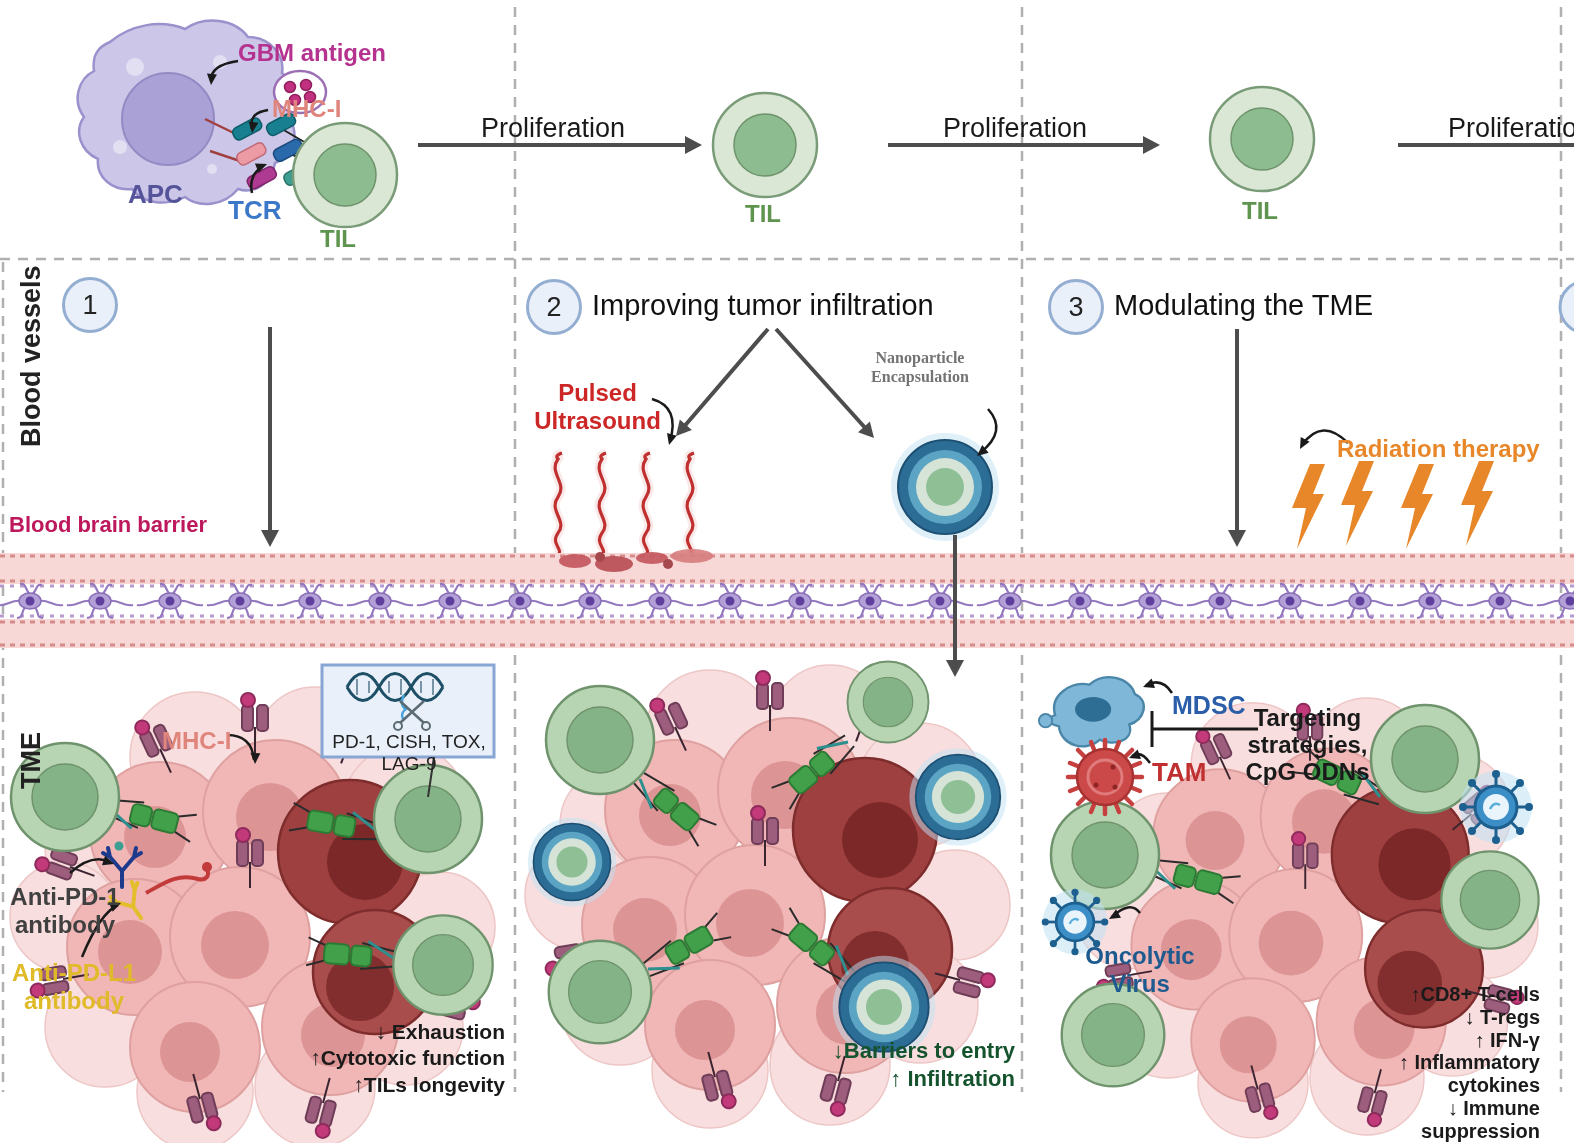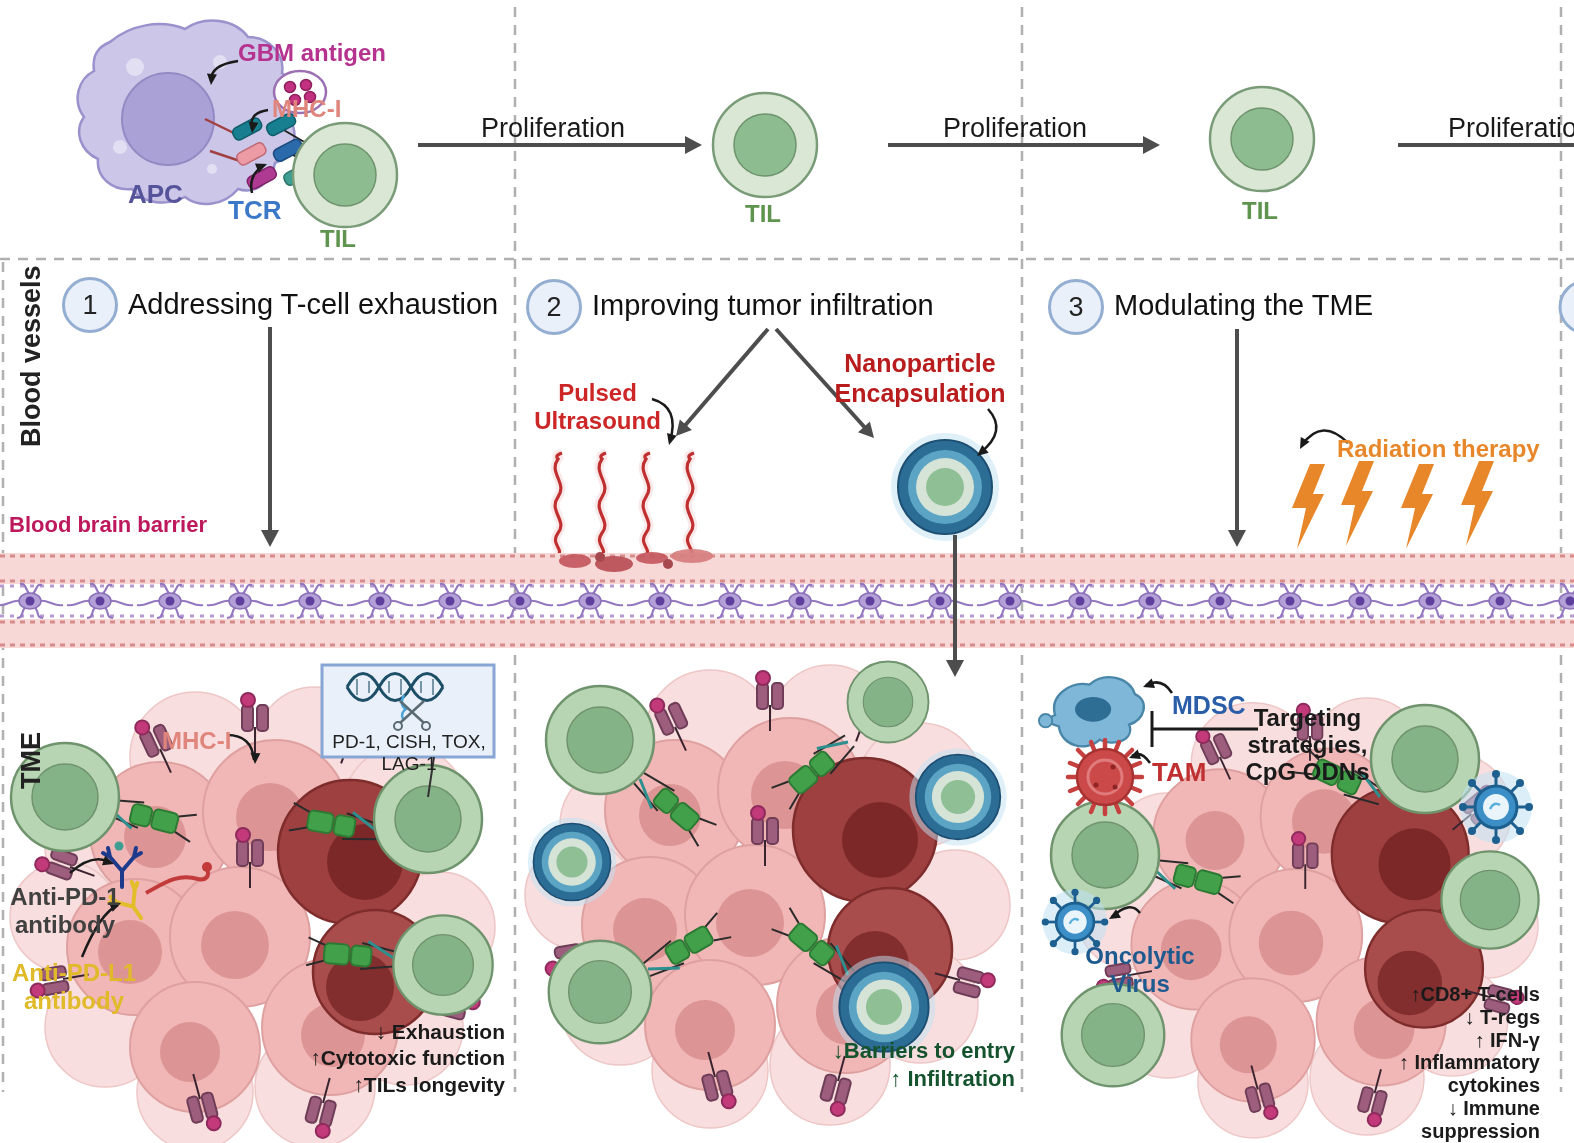--- a/index.html
+++ b/index.html
@@ -458,34 +458,33 @@
 <div class="lbl b" style="left:745px;top:193px;font-size:24px;color:#5f944f;">TIL</div>
 <div class="lbl ctr" style="left:915px;top:106px;width:200px;font-size:27px;color:#1a1a1a;">Proliferation</div>
 <div class="lbl b" style="left:1242px;top:190px;font-size:24px;color:#5f944f;">TIL</div>
 <div class="lbl" style="left:1448px;top:106px;width:220px;font-size:27px;color:#1a1a1a;">Proliferation</div>
 
 <div class="lbl b rot" style="left:16px;top:440px;width:185px;font-size:27px;color:#222;">Blood vessels</div>
 <div class="lbl b" style="left:9px;top:505px;font-size:22px;color:#be185d;">Blood brain barrier</div>
 <div class="lbl b rot" style="left:16px;top:782px;width:110px;font-size:27px;color:#222;">TME</div>
 
 <div class="badge" style="left:62px;top:270px;">1</div>
-<div class="lbl" style="left:128px;top:280px;font-size:29px;color:#111;white-space:nowrap;">Addressing T-cell exhaustion</div>
 <div class="badge" style="left:526px;top:272px;">2</div>
 <div class="lbl" style="left:592px;top:281px;font-size:29px;color:#111;white-space:nowrap;">Improving tumor infiltration</div>
 <div class="badge" style="left:1048px;top:272px;">3</div>
 <div class="lbl" style="left:1114px;top:281px;font-size:29px;color:#111;white-space:nowrap;">Modulating the TME</div>
 
 <div class="lbl b ctr" style="left:520px;top:372px;width:155px;font-size:24px;color:#cc2626;">Pulsed
 Ultrasound</div>
-<div class="lbl b ctr" style="left:830px;top:342px;width:180px;font-size:25px;color:#b91c1c;">Nanoparticle
+<div class="lbl b ctr" style="left:830px;top:342px;width:180px;font-size:16px;color:#737373;font-family:Liberation Serif, serif;">Nanoparticle
 Encapsulation</div>
 <div class="lbl b" style="left:1337px;top:428px;font-size:24px;color:#e8872a;white-space:nowrap;">Radiation therapy</div>
 
 <div class="lbl b" style="left:162px;top:720px;font-size:24px;color:#e0857c;">MHC-I</div>
-<div class="genebox-text" style="left:325px;top:724px;width:168px;">PD-1, CISH, TOX, LAG-1</div>
+<div class="genebox-text" style="left:325px;top:724px;width:168px;">PD-1, CISH, TOX, LAG-9</div>
 <div class="lbl b ctr" style="left:4px;top:876px;width:122px;font-size:24px;color:#404040;">Anti-PD-1
 antibody</div>
 <div class="lbl b ctr" style="left:4px;top:952px;width:140px;font-size:24px;color:#e0ba28;">Anti-PD-L1
 antibody</div>
 <div class="lbl rgt" style="left:290px;top:1012px;width:215px;font-size:21px;line-height:1.25;color:#1a1a1a;">↓ Exhaustion
 ↑Cytotoxic  function
 ↑TILs longevity</div>
 
 <div class="lbl rgt" style="left:800px;top:1030px;width:215px;font-size:22px;line-height:1.25;color:#14532d;">↓Barriers to entry
 ↑ Infiltration</div>

